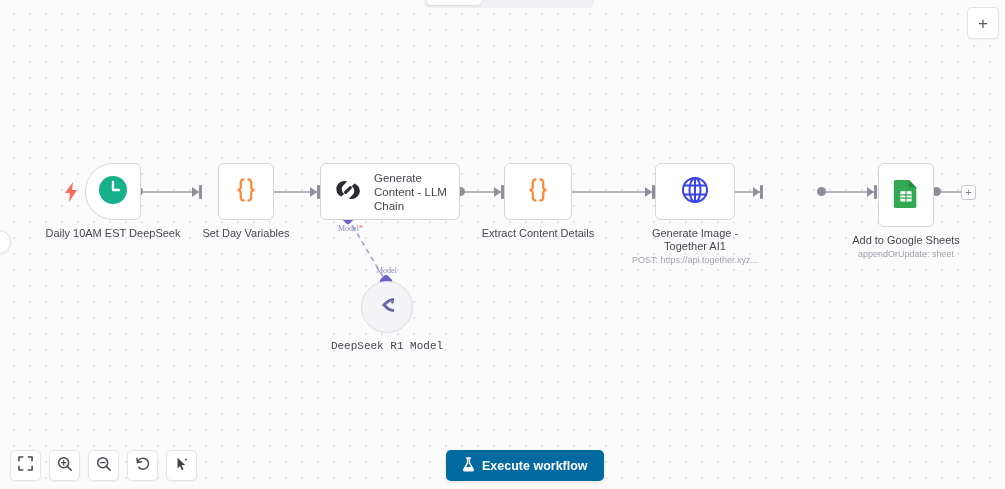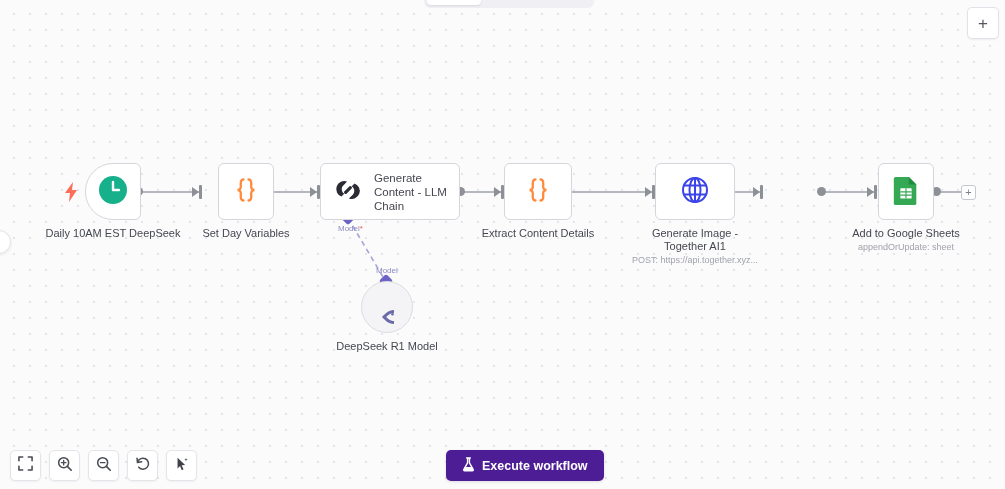--- a/index.html
+++ b/index.html
@@ -143,24 +143,25 @@
 
   
   .node-circle {
     position: absolute;
     width: 50px;
     height: 50px;
     border-radius: 50%;
     background: #f4f4f7;
     border: 1px solid #dcdce3;
     display: flex;
-    align-items: flex-end;
+    align-items: center;
     justify-content: center;
     z-index: 10;
     cursor: pointer;
+    font-family: Liberation Mono, monospace;
   }
 
   
   .edge {
     position: absolute;
     height: 1.5px;
     background: #b5b7bf;
     z-index: 4;
   }
   .out-dot {
@@ -213,20 +214,21 @@
     transform: rotate(45deg);
     border-radius: 2px;
     z-index: 7;
   }
   .port-label {
     position: absolute;
     font-size: 8px;
     color: #8e8bc2;
     white-space: nowrap;
     z-index: 7;
+    font-family: Liberation Serif, serif;
   }
   .req-star { color: #f05a4a; }
 
   
   #bottom-toolbar {
     position: absolute;
     left: 10px;
     bottom: 8px;
     display: flex;
     gap: 8px;
@@ -245,21 +247,21 @@
     cursor: pointer;
   }
 
   
   #execute-btn {
     position: absolute;
     left: 446px;
     bottom: 8px;
     height: 31px;
     padding: 0 16px;
-    background: #4c1d95;
+    background: #0369a1;
     border: none;
     border-radius: 5px;
     color: #ffffff;
     font-size: 12.5px;
     font-weight: bold;
     font-family: "Liberation Sans", sans-serif;
     display: flex;
     align-items: center;
     gap: 7px;
     box-shadow: 0 1px 3px rgba(0,0,0,.12);
@@ -369,21 +371,21 @@
         <circle cx="14" cy="14" r="12" stroke="#3b44e8" stroke-width="2" fill="none"></circle>
         <ellipse cx="14" cy="14" rx="5.5" ry="12" stroke="#3b44e8" stroke-width="2" fill="none"></ellipse>
         <path d="M2.6 9.5 H25.4 M2.6 18.5 H25.4 M14 2 V26" stroke="#3b44e8" stroke-width="2"></path>
       </svg>
     </span>
     <span class="node-label two-line">Generate Image - Together AI1</span>
     <span class="node-sublabel" style="top:calc(100% + 36px);">POST: https://api.together.xyz...</span>
   </div>
 
 
-  <div class="node" style="left:878px; top:163px; width:56px; height:57px;">
+  <div class="node" style="left:878px; top:163px; width:56px; height:64px;">
     <span>
       <svg width="26" height="30" viewBox="0 0 26 32">
         <path d="M2 2 h14 l8 8 v20 a2 2 0 0 1 -2 2 h-20 a2 2 0 0 1 -2 -2 v-26 a2 2 0 0 1 2 -2 z" fill="#34a853"></path>
         <path d="M16 2 l8 8 h-8 z" fill="#1e8e3e"></path>
         <rect x="7" y="14" width="12" height="11" fill="#ffffff" rx="0.6"></rect>
         <path d="M7 18 H19 M7 21.5 H19 M13 14 V25" stroke="#34a853" stroke-width="1.2"></path>
       </svg>
     </span>
     <span class="node-label">Add to Google Sheets</span>
     <span class="node-sublabel" style="top:calc(100% + 23px);">appendOrUpdate: sheet</span>

